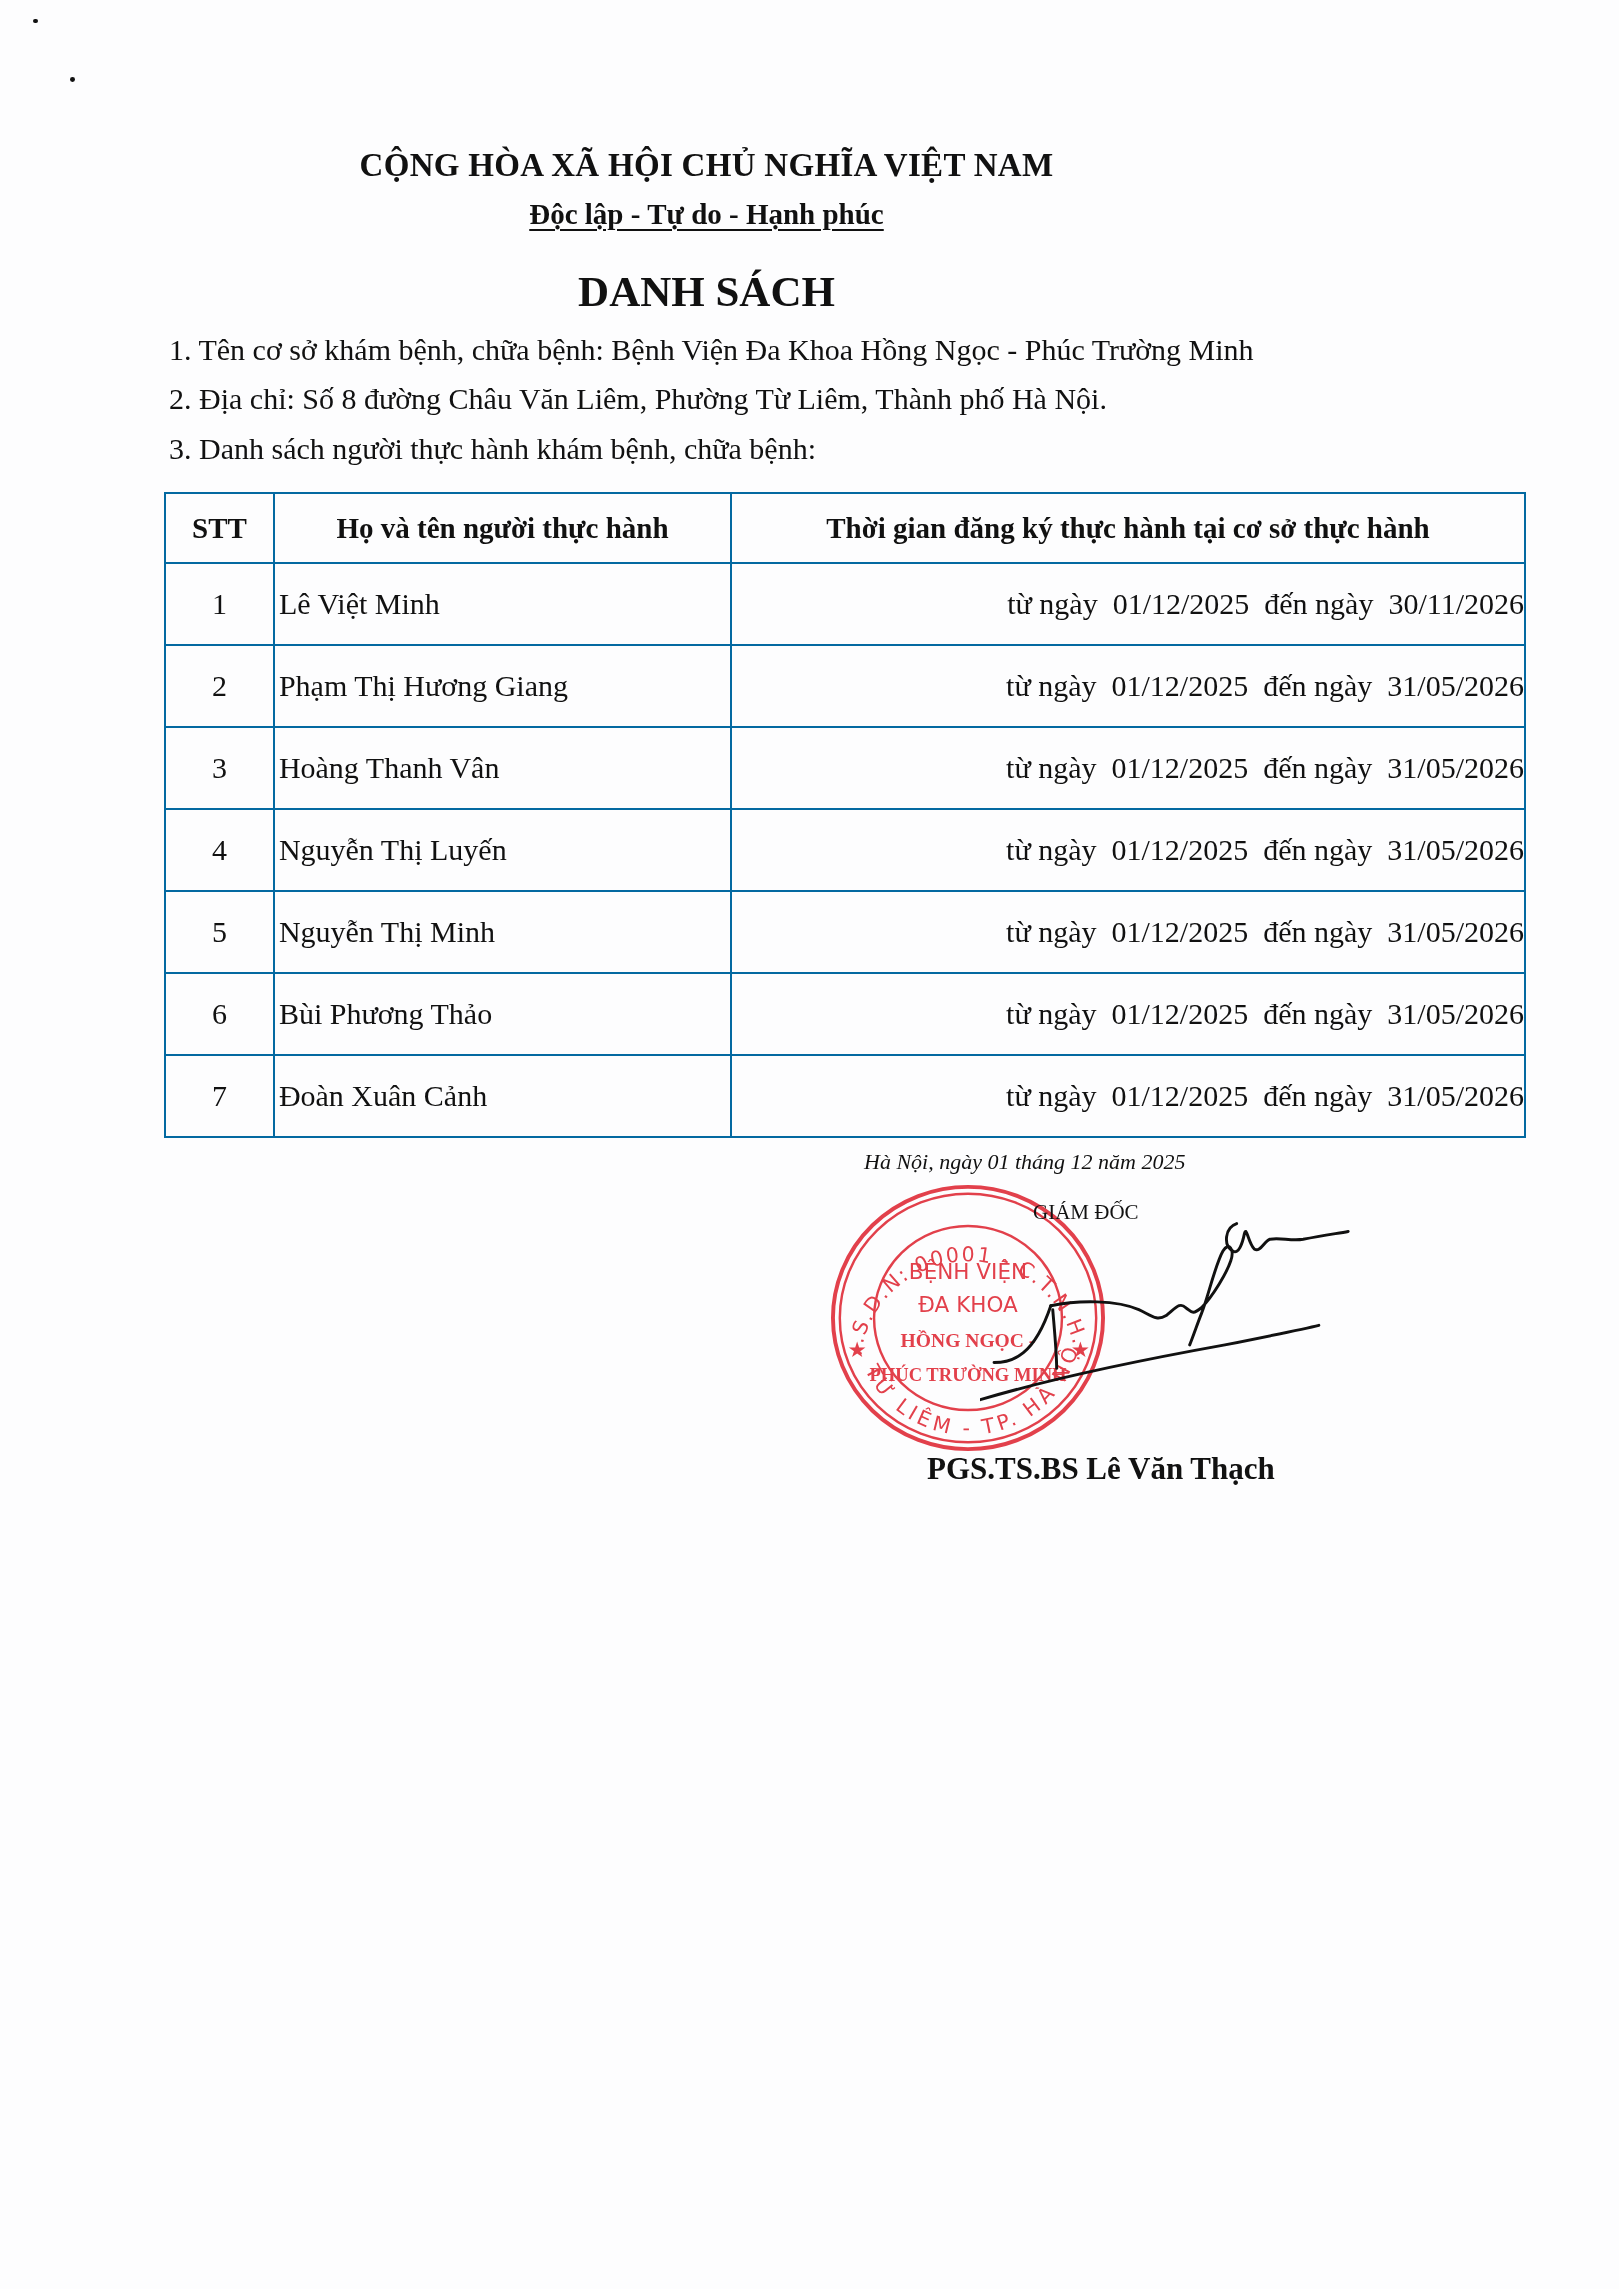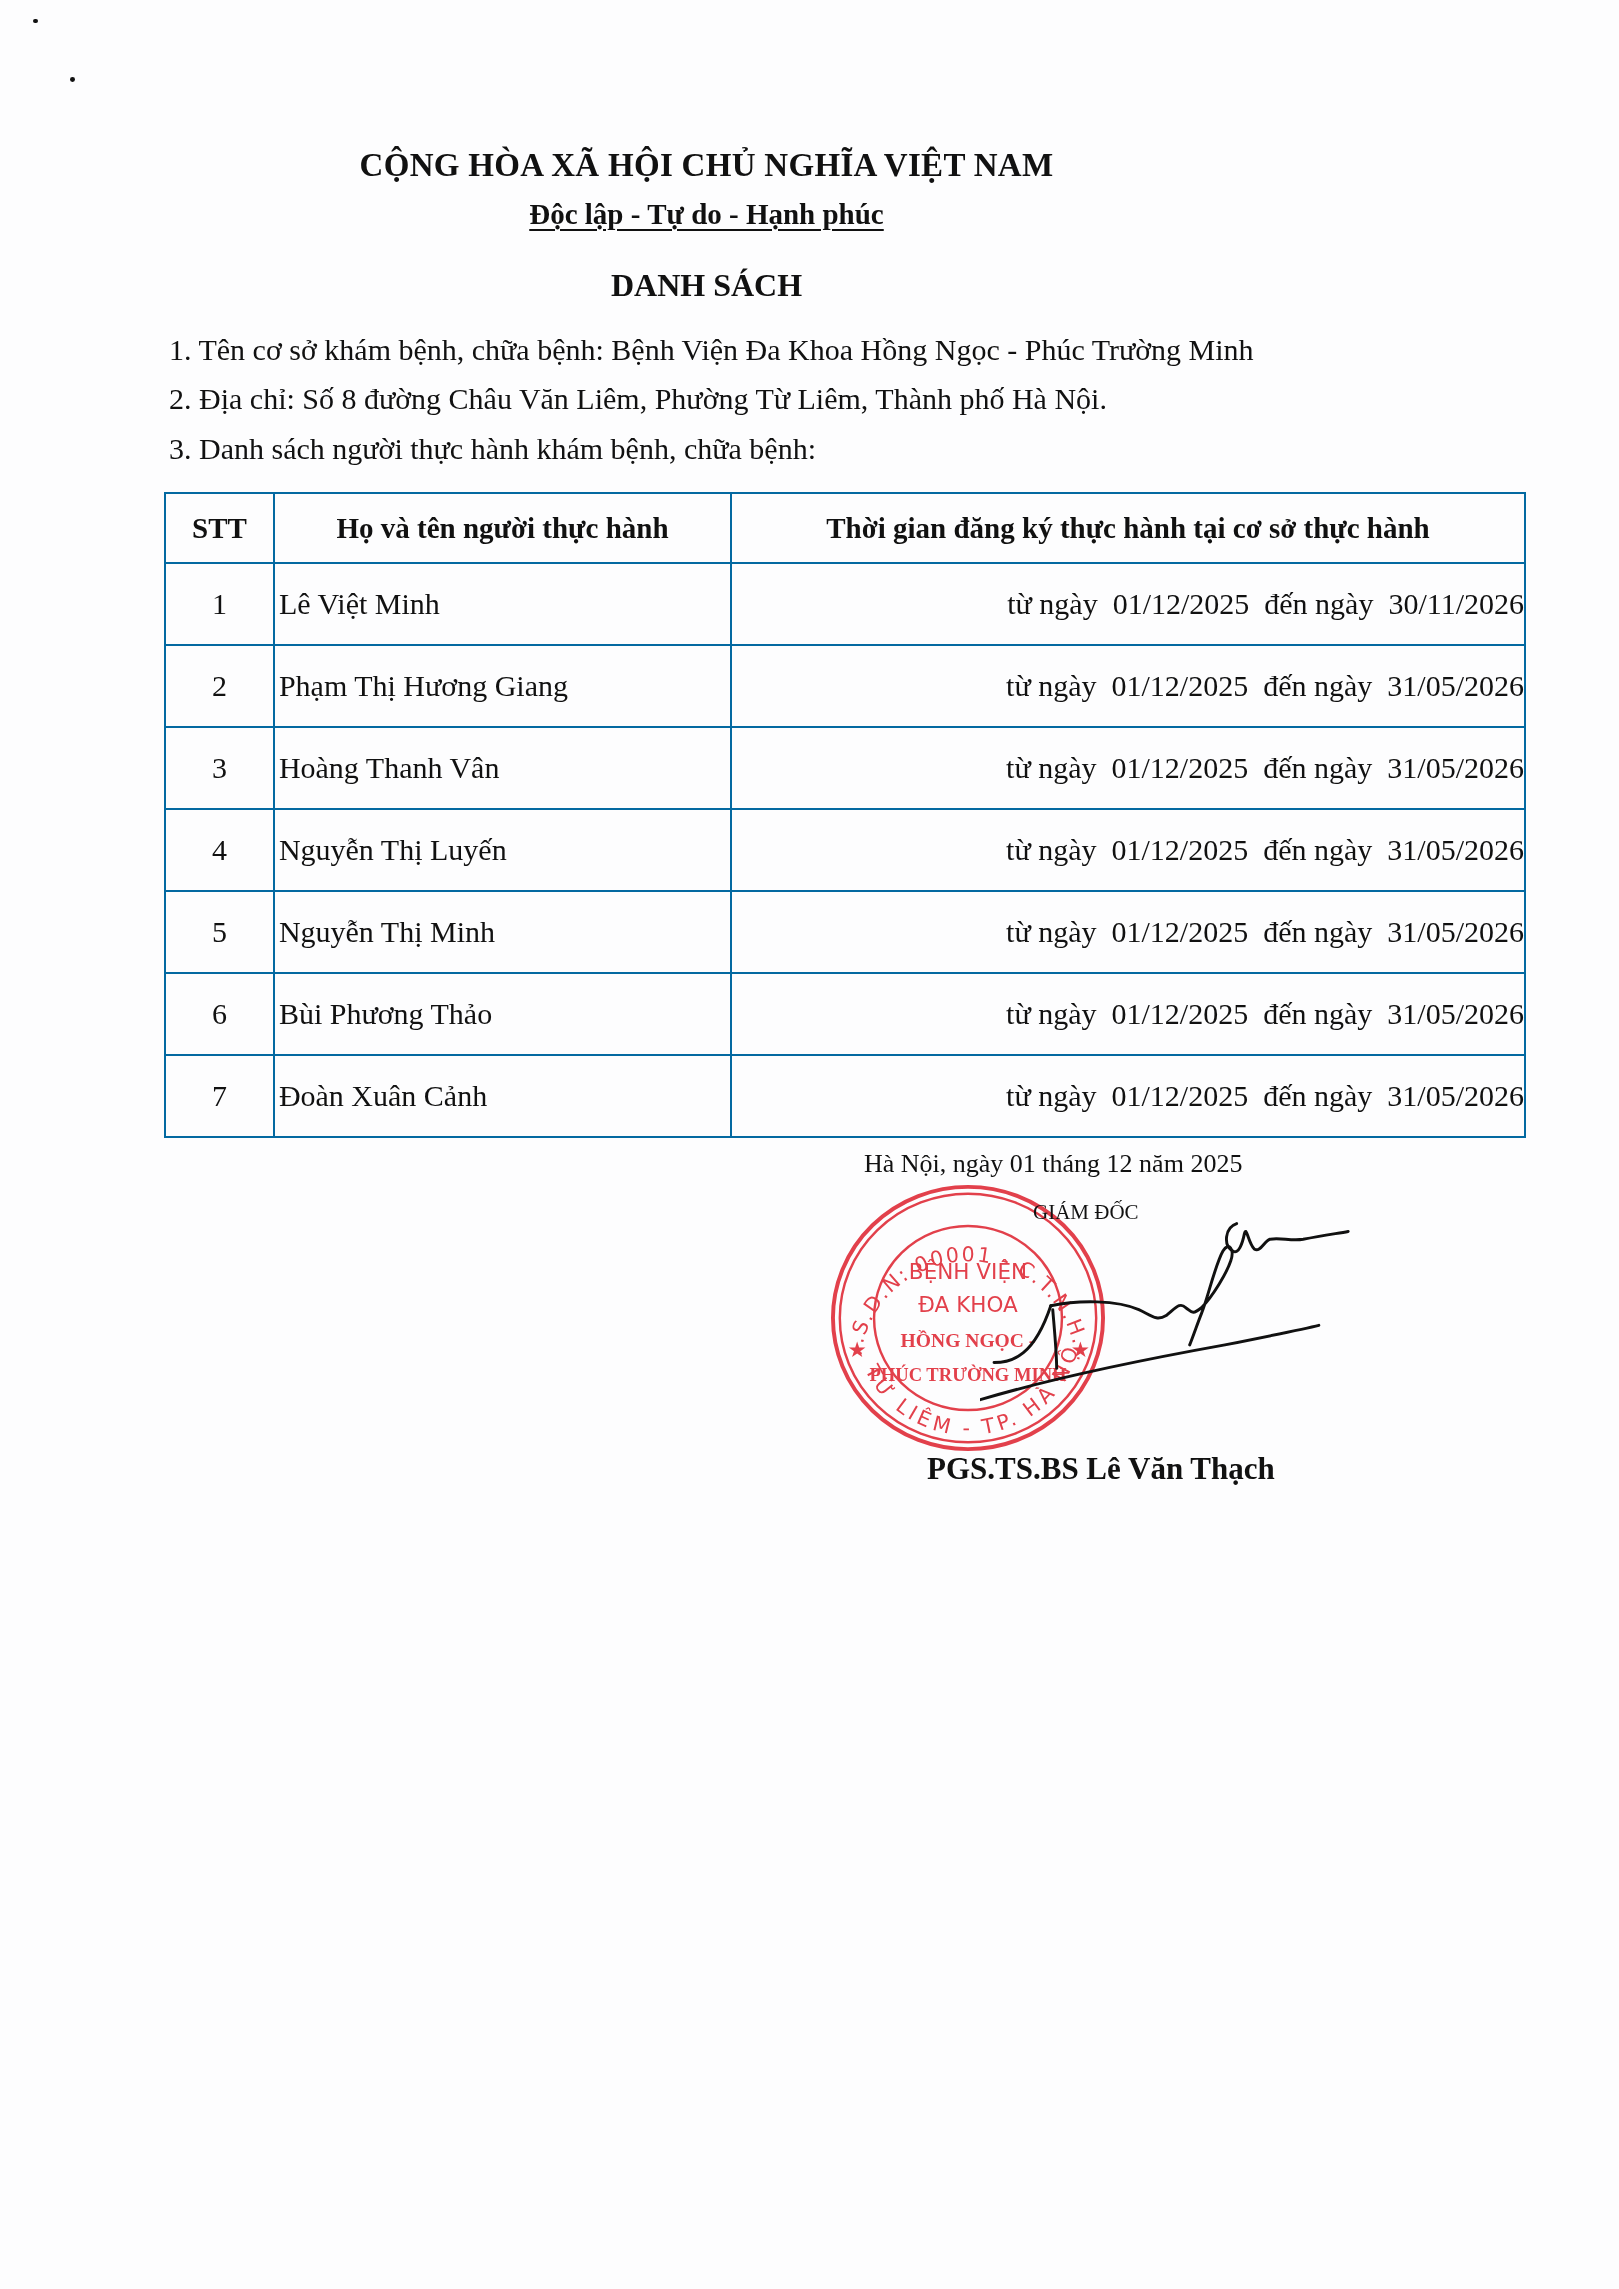--- a/index.html
+++ b/index.html
@@ -36,21 +36,21 @@
     top: 198px;
     font-size: 29px;
   }
   #motto span {
     text-decoration: underline;
     text-underline-offset: 4.9px;
     text-decoration-thickness: 2px;
   }
   #doc-title {
     top: 267px;
-    font-size: 32px;
+    font-size: 43px;
   }
   .info-line {
     position: absolute;
     left: 169px;
     font-size: 30px;
     white-space: nowrap;
   }
   #info-1 { top: 333px; }
   #info-2 { top: 382px; }
   #info-3 { top: 432px; }
@@ -79,21 +79,22 @@
     height: 80px;
   }
   td.stt { text-align: center; }
   td.name { text-align: left; padding-left: 3.9px !important; }
   td.period { text-align: right; padding-left: 92px !important; white-space: pre; }
 
   #date-line {
     position: absolute;
     left: 864px;
     top: 1149px;
-    font-size: 26px;
+    font-size: 22px;
+    font-style: italic;
     white-space: nowrap;
   }
   #signer-title {
     position: absolute;
     left: 1033px;
     top: 1200px;
     font-size: 21px;
     font-weight: normal;
     white-space: nowrap;
   }

